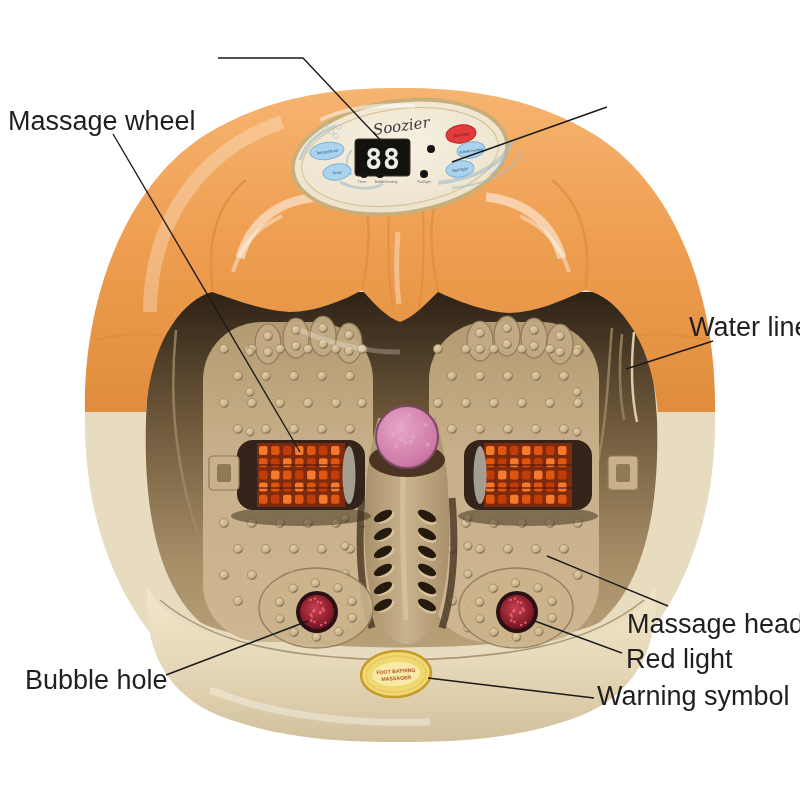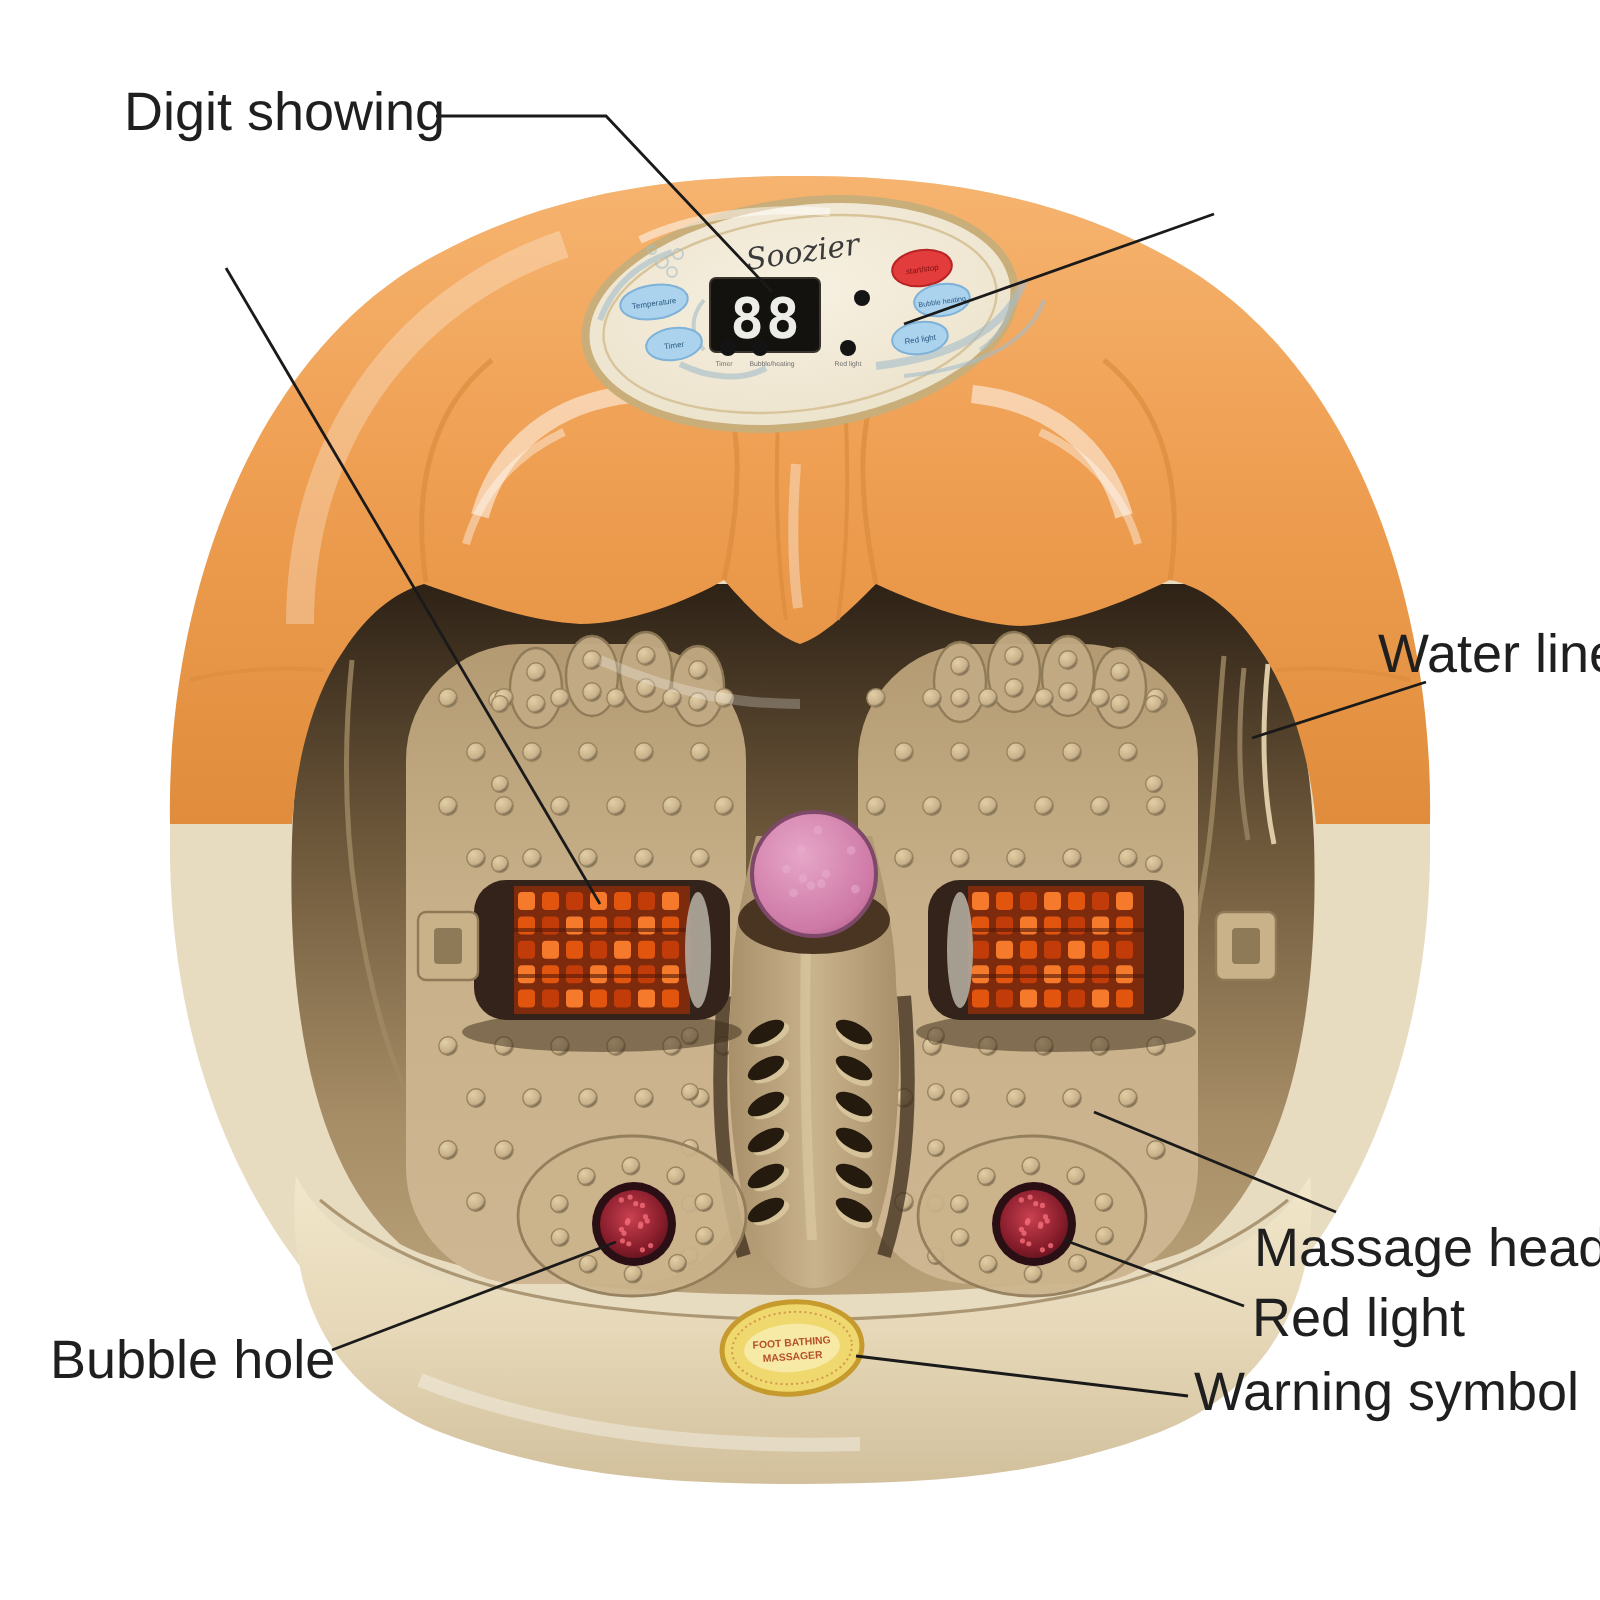--- a/index.html
+++ b/index.html
@@ -506,19 +506,19 @@
     <line x1="607" y1="107" x2="452" y2="162"></line>
     <line x1="113" y1="134" x2="300" y2="452"></line>
     <line x1="713" y1="341" x2="626" y2="369"></line>
     <line x1="547" y1="556" x2="668" y2="606"></line>
     <line x1="532" y1="620" x2="622" y2="653"></line>
     <line x1="428" y1="678" x2="594" y2="698"></line>
     <line x1="166" y1="675" x2="308" y2="621"></line>
   </g>
 </svg>
 
-<div class="callout" style="left:62px;top:41px">Digit showing</div>
+<div class="callout" style="left:8px;top:106px">Massage wheel</div>
 <div class="callout" style="left:689px;top:312px">Water line</div>
 <div class="callout" style="left:627px;top:609px">Massage head</div>
 <div class="callout" style="left:626px;top:644px">Red light</div>
 <div class="callout" style="left:25px;top:665px">Bubble hole</div>
 <div class="callout" style="left:597px;top:681px">Warning symbol</div>
 </div>
 
 </body></html>

